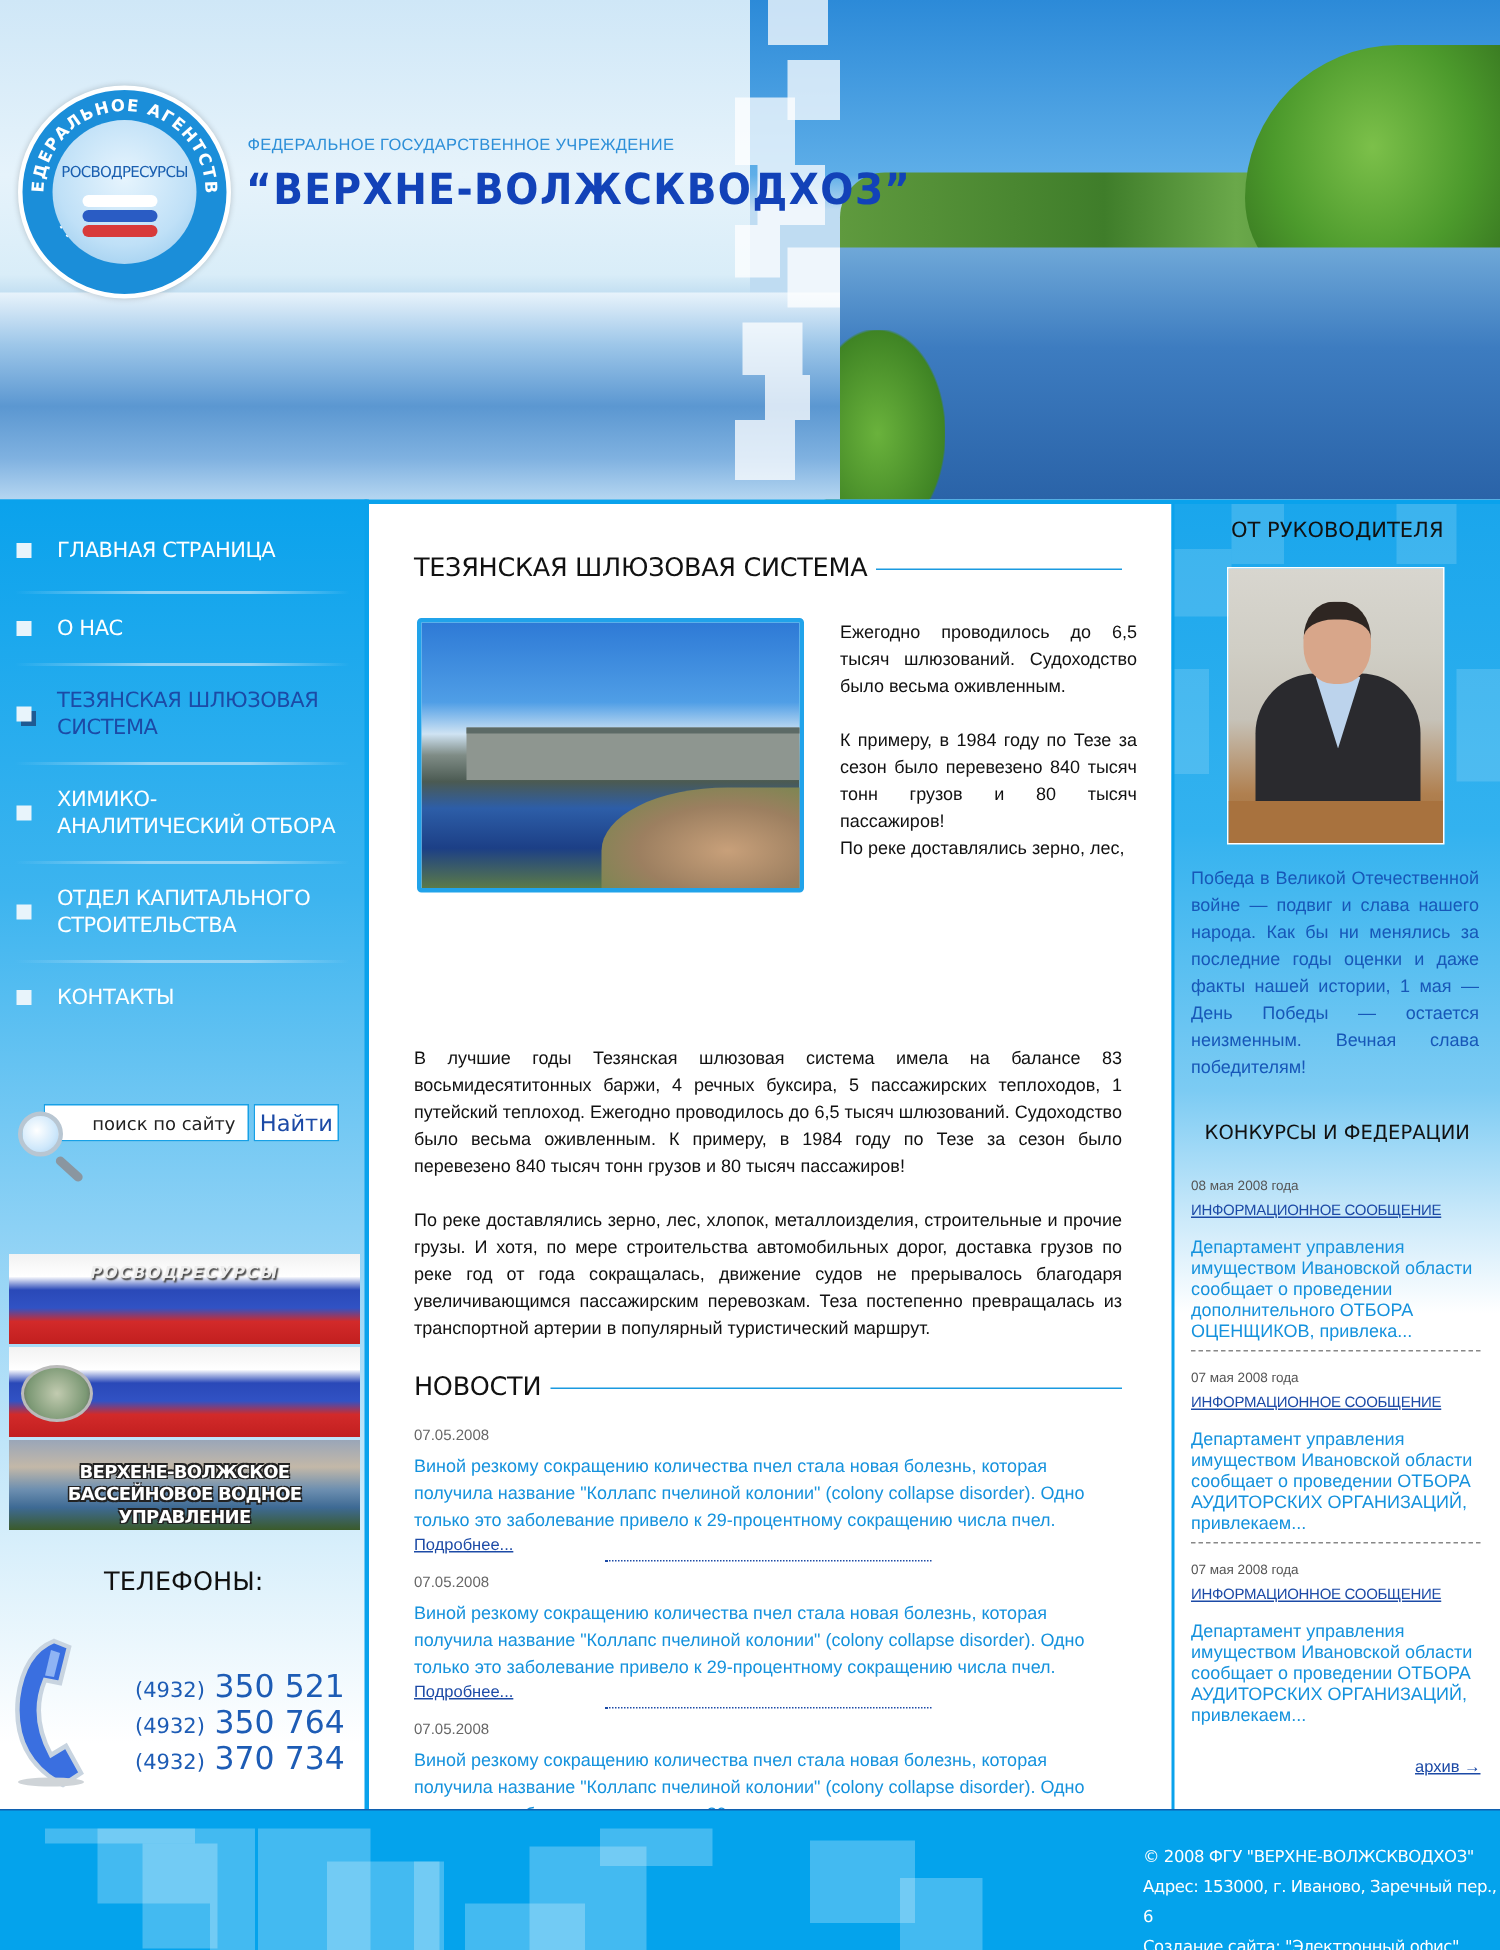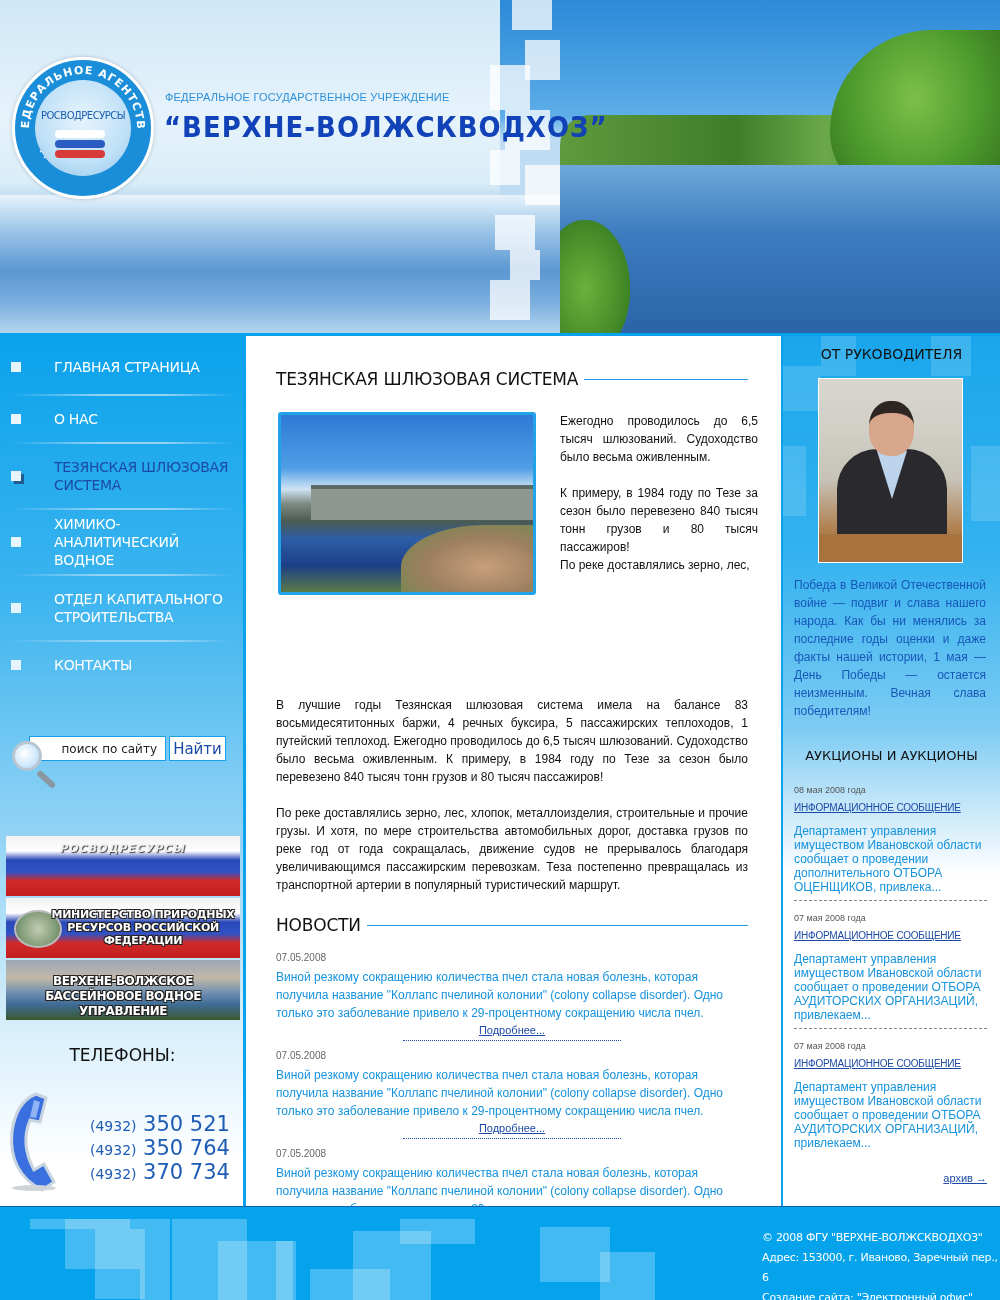--- a/index.html
+++ b/index.html
@@ -34,21 +34,21 @@
   .logo .wave3 { position: absolute; left: 40px; top: 90px; width: 50px; height: 8px; border-radius: 6px; background: #d83a3a; }
   .org-sub { position: absolute; left: 165px; top: 91px; font-size: 11px; color: #2d8fd8; letter-spacing: 0.2px; }
   .org-name { position: absolute; left: 164px; top: 112px; font-size: 26px; font-weight: bold; color: #1242b8; letter-spacing: 1px; font-family: "DejaVu Sans", sans-serif; transform: scaleY(1.1); }
 
   
   .left { position: absolute; left: 0; top: 333px; width: 245px; height: 873px;
     background: linear-gradient(180deg, #0aa2ec 0%, #3cb4ef 30%, #9ad6f6 60%, #d8effb 80%, #ffffff 95%); }
   .left-border { position: absolute; left: 243px; top: 333px; width: 3px; height: 873px; background: #0aa2ec; }
   .left-top { position: absolute; left: 0; top: 333px; width: 1000px; height: 3px; background: #0aa2ec; }
   .nav { position: absolute; left: 0; top: 340px; width: 243px; }
-  .nav-item { position: relative; display: flex; align-items: center; padding-left: 54px; cursor: pointer; }
+  .nav-item { position: relative; display: flex; align-items: center; padding-left: 38px; cursor: pointer; }
   .nav-item .bullet { position: absolute; left: 11px; width: 10px; height: 10px; background: #e8f4fb; }
   .nav-item .bullet.active { background: #e8f4fb; box-shadow: 3px 3px 0 #1f5a92; }
   .nav-item .label { font-size: 14px; color: #fff; line-height: 18px; font-family: "DejaVu Sans", sans-serif; letter-spacing: -0.3px; }
   .nav-item.active .label { color: #1c4aa6; }
   .nav-sep { height: 2px; margin: 0 10px; background: linear-gradient(90deg, rgba(255,255,255,0) 0%, rgba(160,215,245,0.9) 40%, rgba(160,215,245,0.9) 70%, rgba(255,255,255,0) 100%); }
   .search { position: absolute; left: 12px; top: 733px; width: 230px; height: 70px; }
   .search input { position: absolute; left: 17px; top: 3px; width: 137px; height: 25px; border: 1px solid #17a0e6; background: #fff;
     font-size: 12px; text-align: right; padding-right: 8px; color: #222; font-family: "DejaVu Sans", sans-serif; }
   .search input::placeholder { color: #222; }
   .search button { position: absolute; left: 157px; top: 3px; width: 57px; height: 25px; border: 1px solid #17a0e6; background: #fff;
@@ -84,21 +84,21 @@
   .intro-photo .rocks { position: absolute; left: 120px; top: 110px; width: 140px; height: 70px; background: radial-gradient(ellipse at 60% 60%, #c8a07a 0%, #9c7f60 50%, #6c8a4a 100%); border-radius: 60% 0 0 0; }
   .intro-text { position: absolute; left: 284px; top: 0; width: 198px; font-size: 12px; line-height: 18px; color: #111; text-align: justify; }
   .intro-text p { margin-bottom: 18px; }
   .intro-text p.tight { margin-bottom: 0; }
   .body-text { margin-top: 84px; font-size: 12px; line-height: 18px; color: #111; text-align: justify; }
   .body-text p { margin-bottom: 18px; }
   .news { margin-top: 6px; }
   .news-item { margin-top: 13px; }
   .news-date { font-size: 10px; color: #666; line-height: 14px; }
   .news-text { font-size: 12px; line-height: 18px; color: #1592dd; margin-top: 3px; cursor: pointer; }
-  .news-more { text-align: center; font-size: 11px; margin-top: 2px; }
+  .news-more { text-align: left; font-size: 11px; margin-top: 2px; }
   .news-more a { color: #1c4aa6; text-decoration: underline; cursor: pointer; }
   .news-sep { width: 218px; margin: 4px auto 0; border-top: 1px dotted #1c4aa6; }
 
   
   .right { position: absolute; left: 781px; top: 336px; width: 219px; height: 870px;
     background: linear-gradient(180deg, #1aa6ec 0%, #33b2ef 25%, #7ccbf3 45%, #cdeafa 55%, #ffffff 62%); }
   .right-border { position: absolute; left: 781px; top: 336px; width: 2px; height: 870px; background: #0aa2ec; }
   .right-tiles span { position: absolute; background: rgba(255,255,255,0.15); }
   .right-title { position: absolute; left: 783px; top: 346px; width: 217px; text-align: center; font-size: 14px; color: #111; font-family: "DejaVu Sans", sans-serif; }
   .director-photo { position: absolute; left: 818px; top: 378px; width: 145px; height: 185px; border: 1px solid #fff; overflow: hidden;
@@ -180,21 +180,21 @@
     <span class="label">О НАС</span>
   </div>
   <div class="nav-sep"></div>
   <div class="nav-item active" style="height:64px;">
     <span class="bullet active"></span>
     <span class="label" style="width:175px;">ТЕЗЯНСКАЯ ШЛЮЗОВАЯ СИСТЕМА</span>
   </div>
   <div class="nav-sep"></div>
   <div class="nav-item" style="height:64px;">
     <span class="bullet"></span>
-    <span class="label" style="width:190px;">ХИМИКО-АНАЛИТИЧЕСКИЙ ВОДНОЕ</span>
+    <span class="label" style="width:190px;">ХИМИКО-АНАЛИТИЧЕСКИЙ ОТБОРА</span>
   </div>
   <div class="nav-sep"></div>
   <div class="nav-item" style="height:64px;">
     <span class="bullet"></span>
     <span class="label" style="width:175px;">ОТДЕЛ КАПИТАЛЬНОГО СТРОИТЕЛЬСТВА</span>
   </div>
   <div class="nav-sep"></div>
   <div class="nav-item" style="height:46px;">
     <span class="bullet"></span>
     <span class="label">КОНТАКТЫ</span>
@@ -207,21 +207,20 @@
   <div class="magnifier"></div>
   <div class="magnifier-handle"></div>
 </div>
 
 <div class="banners">
   <div class="banner flag b1">
     <div class="btext">РОСВОДРЕСУРСЫ</div>
   </div>
   <div class="banner flag b2">
     <div class="emblem"></div>
-    <div class="btext">МИНИСТЕРСТВО ПРИРОДНЫХ РЕСУРСОВ РОССИЙСКОЙ ФЕДЕРАЦИИ</div>
   </div>
   <div class="banner city b3">
     <div class="btext">ВЕРХЕНЕ-ВОЛЖСКОЕ БАССЕЙНОВОЕ ВОДНОЕ УПРАВЛЕНИЕ</div>
   </div>
 </div>
 
 <div class="phones-title">ТЕЛЕФОНЫ:</div>
 <svg class="phone-icon" viewBox="0 0 52 100">
   <path d="M30 2 L40 6 L34 30 L24 28 Q14 52 28 78 L38 72 L48 90 L36 98 Q2 80 6 40 Q10 10 30 2 Z" fill="#3a6fe0" stroke="#c8d4e0" stroke-width="3"></path>
   <path d="M28 8 L34 10 L30 26 L24 25 Z" fill="#8fb4f4"></path>
@@ -300,21 +299,21 @@
 <div class="right-border"></div>
 <div class="right-title">ОТ РУКОВОДИТЕЛЯ</div>
 <div class="director-photo">
   <div class="suit"></div>
   <div class="shirt"></div>
   <div class="head"></div>
   <div class="desk"></div>
 </div>
 <div class="quote">Победа в Великой Отечественной войне — подвиг и слава нашего народа. Как бы ни менялись за последние годы оценки и даже факты нашей истории, 1 мая — День Победы — остается неизменным. Вечная слава победителям!</div>
 
-<div class="tenders-title">АУКЦИОНЫ И АУКЦИОНЫ</div>
+<div class="tenders-title">КОНКУРСЫ И ФЕДЕРАЦИИ</div>
 <div class="tenders">
   <div class="tender">
     <div class="tender-date">08 мая 2008 года</div>
     <div class="tender-type">ИНФОРМАЦИОННОЕ СООБЩЕНИЕ</div>
     <div class="tender-text">Департамент управления имуществом Ивановской области сообщает о проведении дополнительного ОТБОРА ОЦЕНЩИКОВ, привлека...</div>
     <div class="tender-sep"></div>
   </div>
   <div class="tender">
     <div class="tender-date">07 мая 2008 года</div>
     <div class="tender-type">ИНФОРМАЦИОННОЕ СООБЩЕНИЕ</div>

